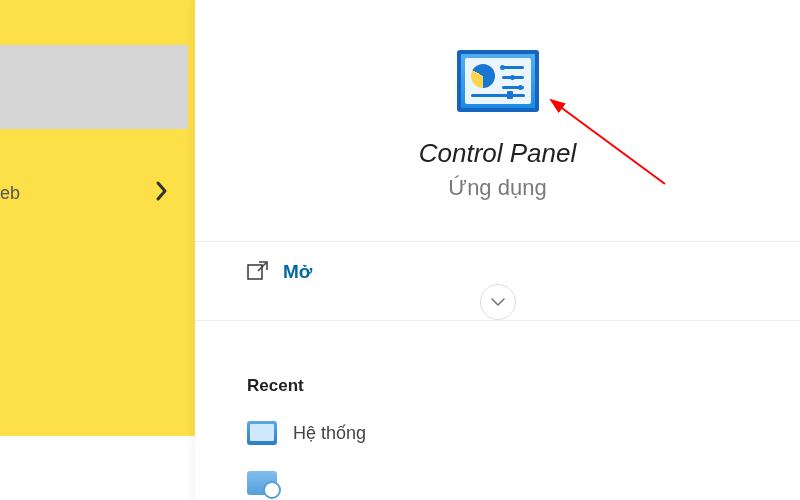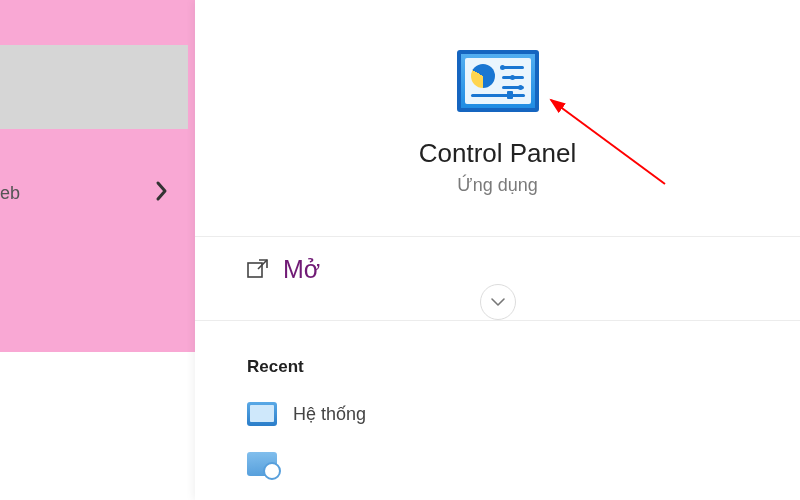--- a/index.html
+++ b/index.html
@@ -8,22 +8,22 @@
       height: 500px;
       overflow: hidden;
       font-family: "Segoe UI", Tahoma, Geneva, sans-serif;
       background: #fff;
       position: relative;
     }
     .sidebar {
       position: absolute;
       left: 0; top: 0;
       width: 195px;
-      height: 352px;
-      background: #f9a8d4;
+      height: 436px;
+      background: #fde047;
       border-right: none;
     }
     .sidebar-selected {
       position: absolute;
       left: 0; top: 45px;
       width: 188px; height: 84px;
       background: #d6d6d6;
     }
     .sidebar-eb {
       position: absolute;
@@ -97,41 +97,43 @@
       background:#1976d2; border-radius:2px;
     }
     .cp-icon .slidethumb {
       position:absolute; top:0; left:36px; width:6px; height:8px;
       background:#1976d2; border-radius:1px;
     }
     .app-title {
       font-size: 26px;
       font-weight: 400;
       color: #222;
+      font-style: italic;
     }
     .app-subtitle {
-      font-size: 18px;
+      font-size: 22px;
       color: #7a7a7a;
       margin-top: 6px;
     }
     .divider {
       height: 1px;
       background: #ececec;
       margin: 0;
     }
     .open-row {
       display: flex;
       align-items: center;
       gap: 14px;
       padding: 18px 0 18px 52px;
       position: relative;
     }
     .open-label {
-      font-size: 25px;
-      color: #701a75;
+      font-size: 19px;
+      color: #0369a1;
+      font-weight: bold;
     }
     .expand-circle {
       position: absolute;
       left: 50%;
       transform: translateX(-50%);
       bottom: -18px;
       width: 36px; height: 36px;
       border-radius: 50%;
       background: #fff;
       border: 1px solid #ddd;
@@ -140,20 +142,21 @@
       justify-content: center;
     }
     .section-recent {
       padding: 36px 0 0 52px;
     }
     .section-recent h3 {
       font-size: 17px;
       font-weight: 700;
       color: #222;
       margin-bottom: 18px;
+      margin-top: 19px;
     }
     .recent-item {
       display: flex;
       align-items: center;
       gap: 16px;
       height: 38px;
       margin-bottom: 12px;
     }
     .recent-icon {
       width: 30px; height: 24px;

